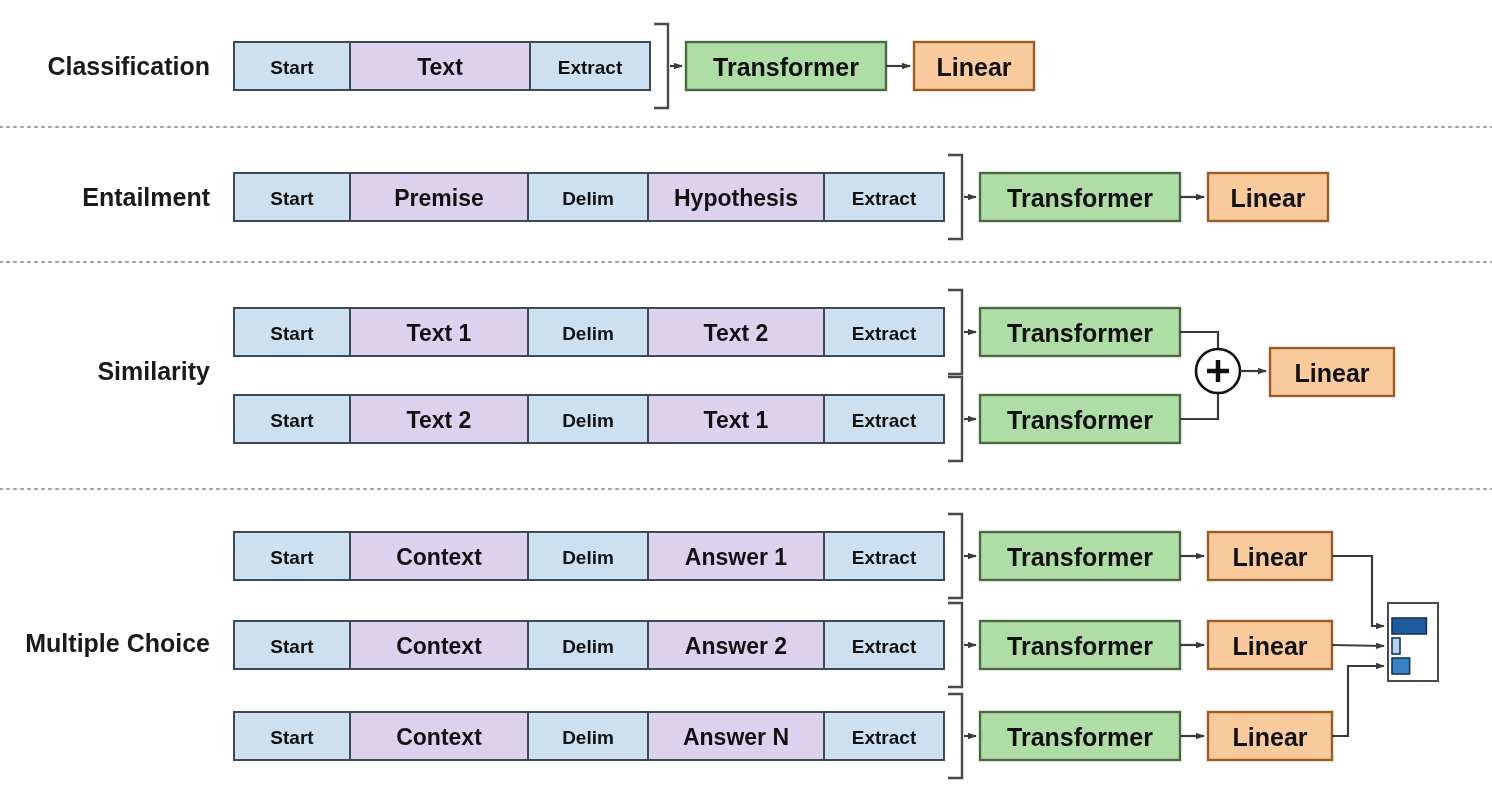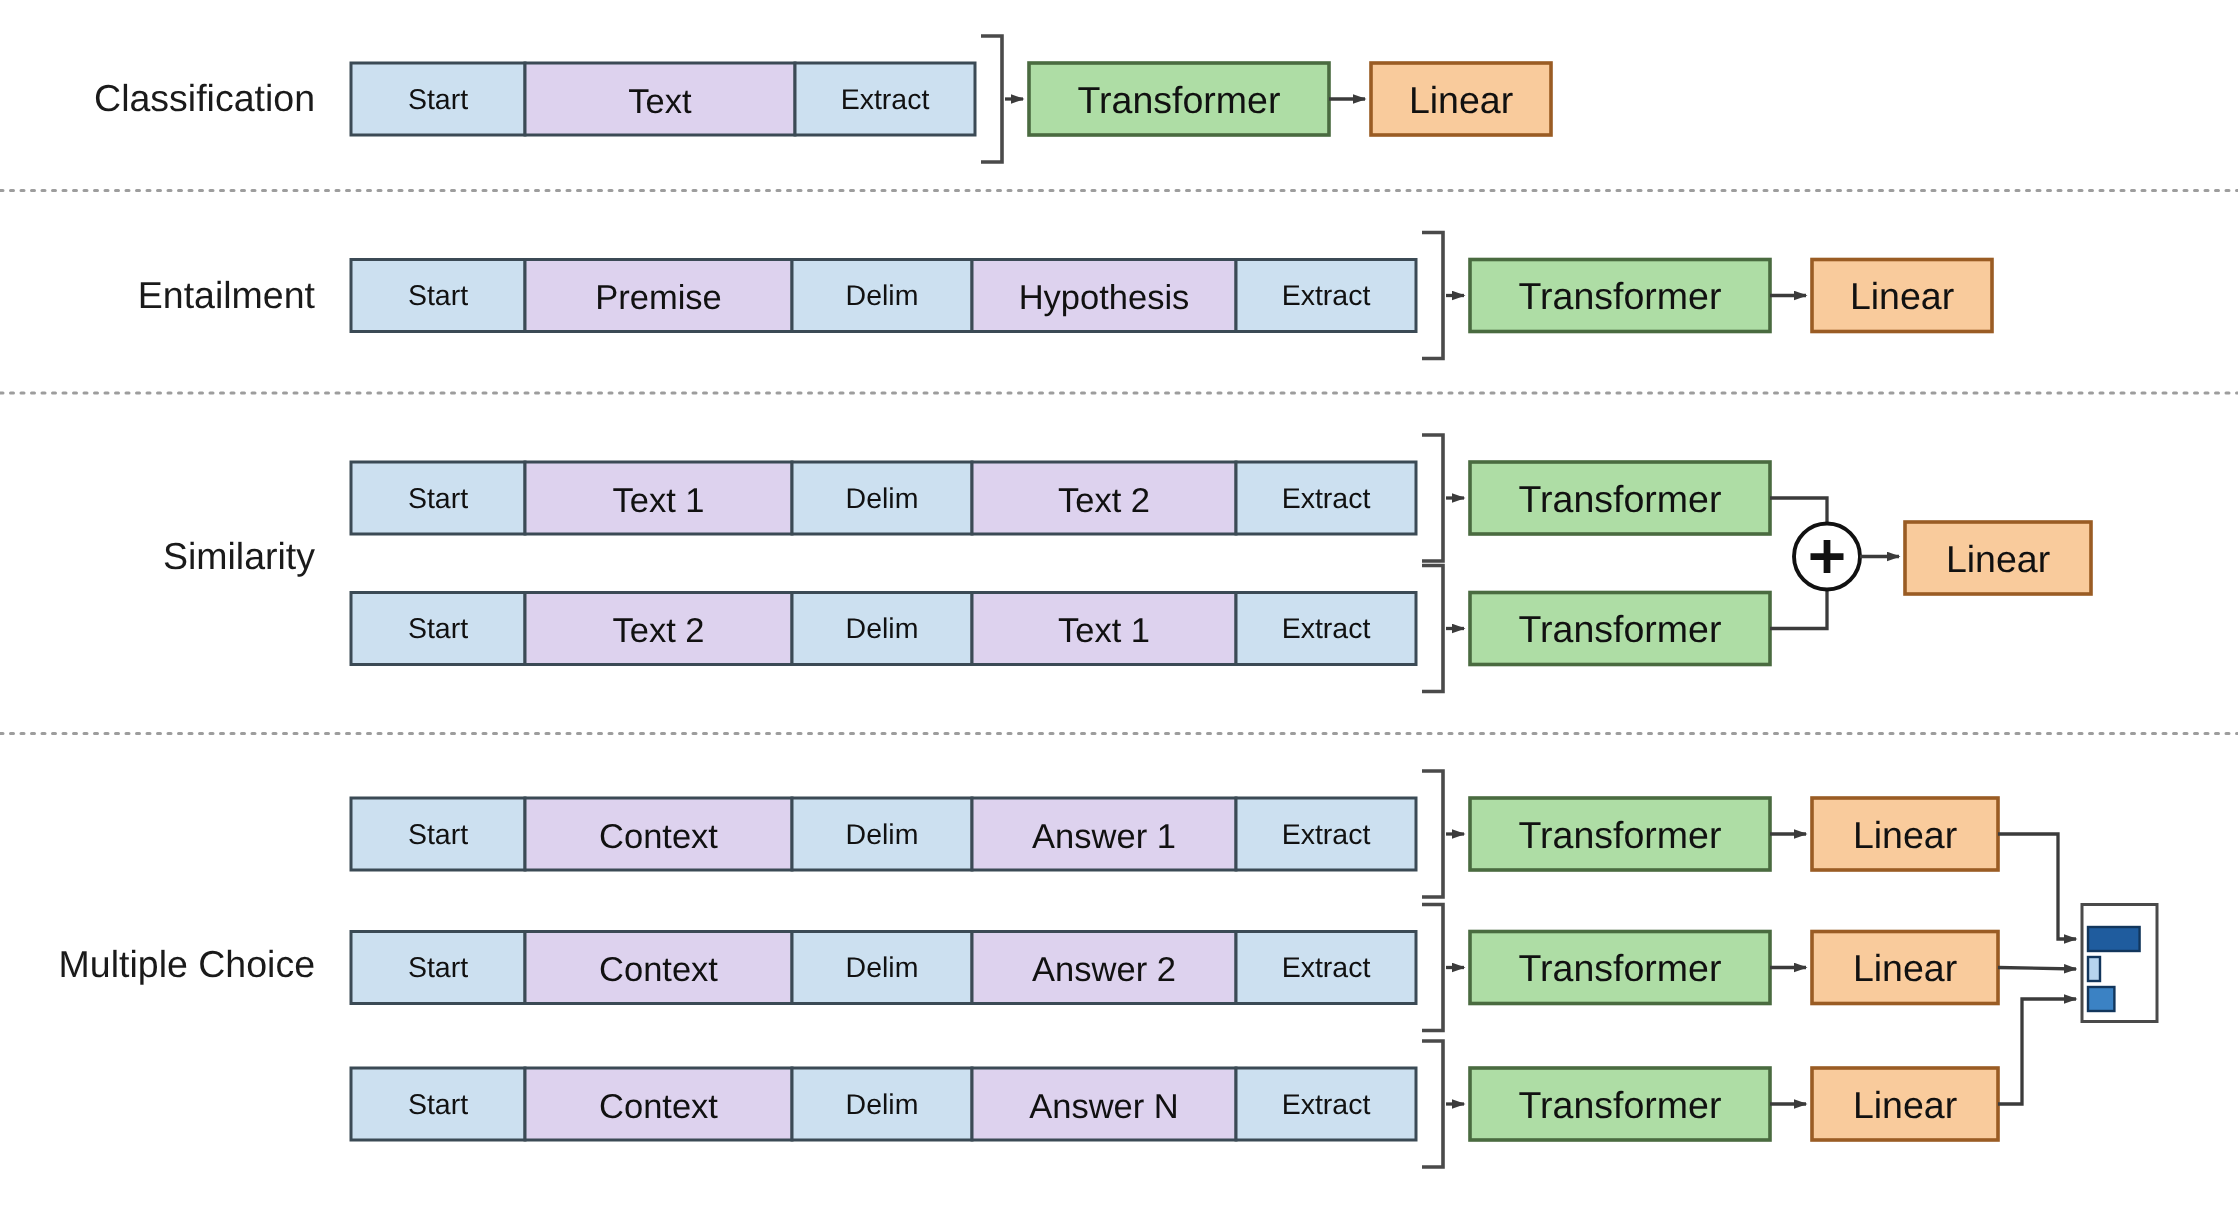--- a/index.html
+++ b/index.html
@@ -1,17 +1,17 @@
 <!DOCTYPE html>
 <html><head>
 <meta charset="utf-8">
 <style>
   html,body{margin:0;padding:0;background:#ffffff;}
   body{width:1492px;height:806px;font-family:"Liberation Sans",sans-serif;overflow:hidden;}
-  #diagram{position:relative;width:1492px;height:806px;background:#fff;}
+  #diagram{position:relative;width:1492px;height:806px;background:#fff;font-weight:bold;}
   svg{display:block;}
   .row-label{font-size:25px;fill:#1a1a1a;font-family:"Liberation Sans",sans-serif;}
   .tok-label{font-size:19px;fill:#111111;font-family:"Liberation Sans",sans-serif;}
   .tok-label.big{font-size:23px;}
   .mod-label{font-size:25px;fill:#111111;font-family:"Liberation Sans",sans-serif;}
   .seg{stroke:#3b4a55;stroke-width:2;}
   .modbox{stroke-width:2.4;}
   .conn{stroke:#3b3b3b;stroke-width:2.2;fill:none;}
   .bracket{stroke:#4a4a4a;stroke-width:2.4;fill:none;}
   .sep{stroke:#9d9d9d;stroke-width:2;stroke-dasharray:2 5;stroke-linecap:round;}

